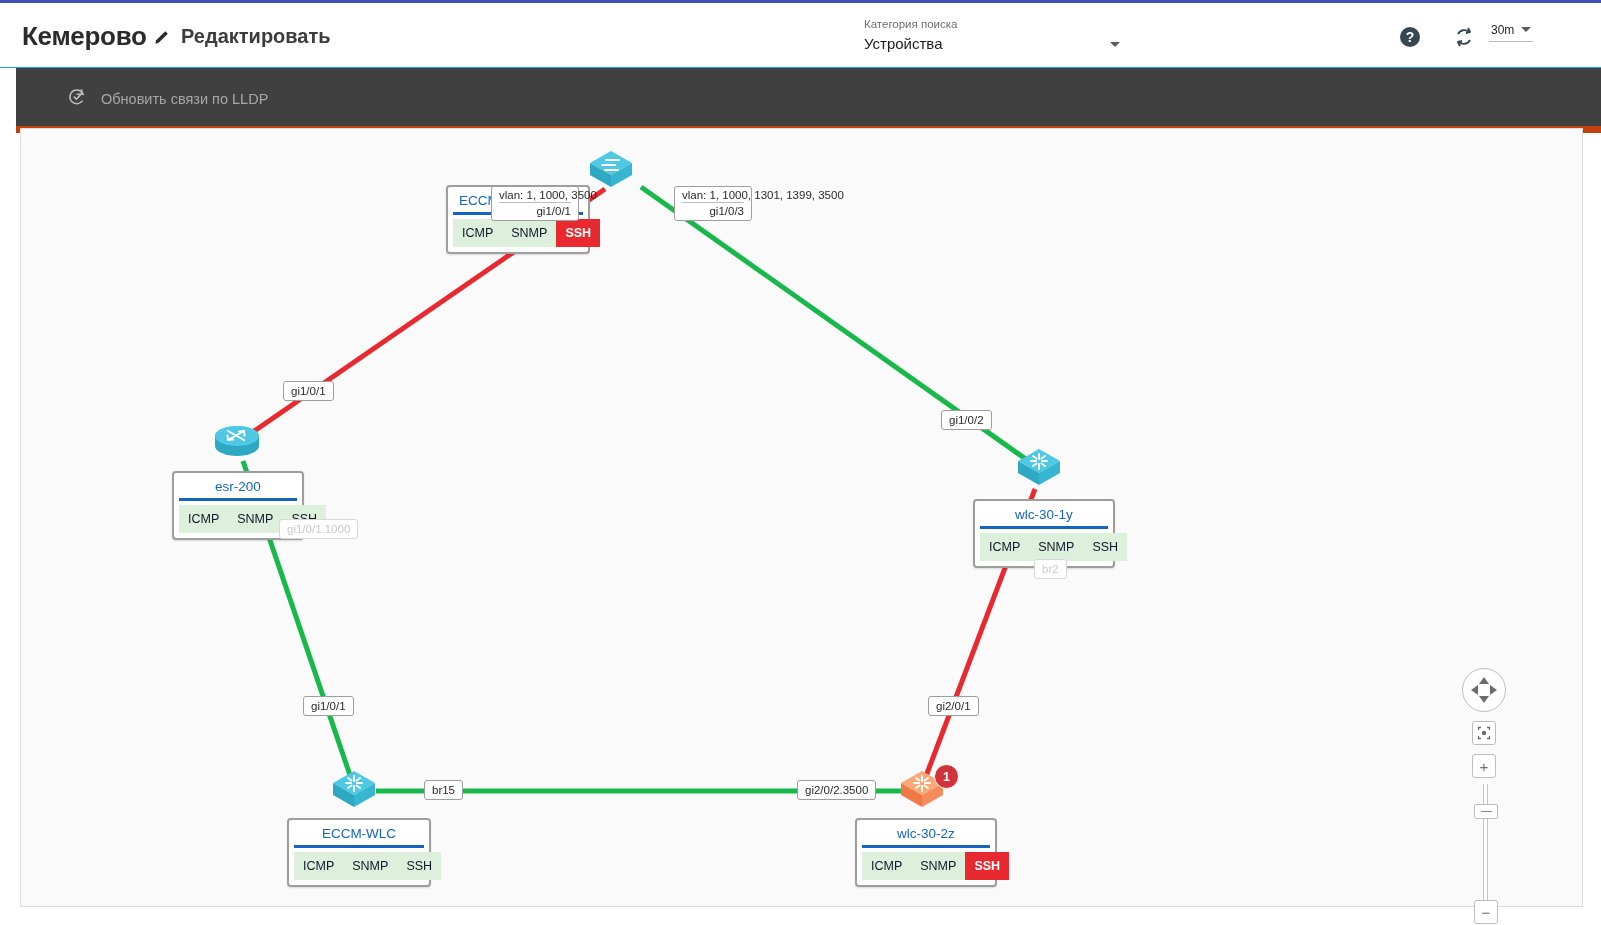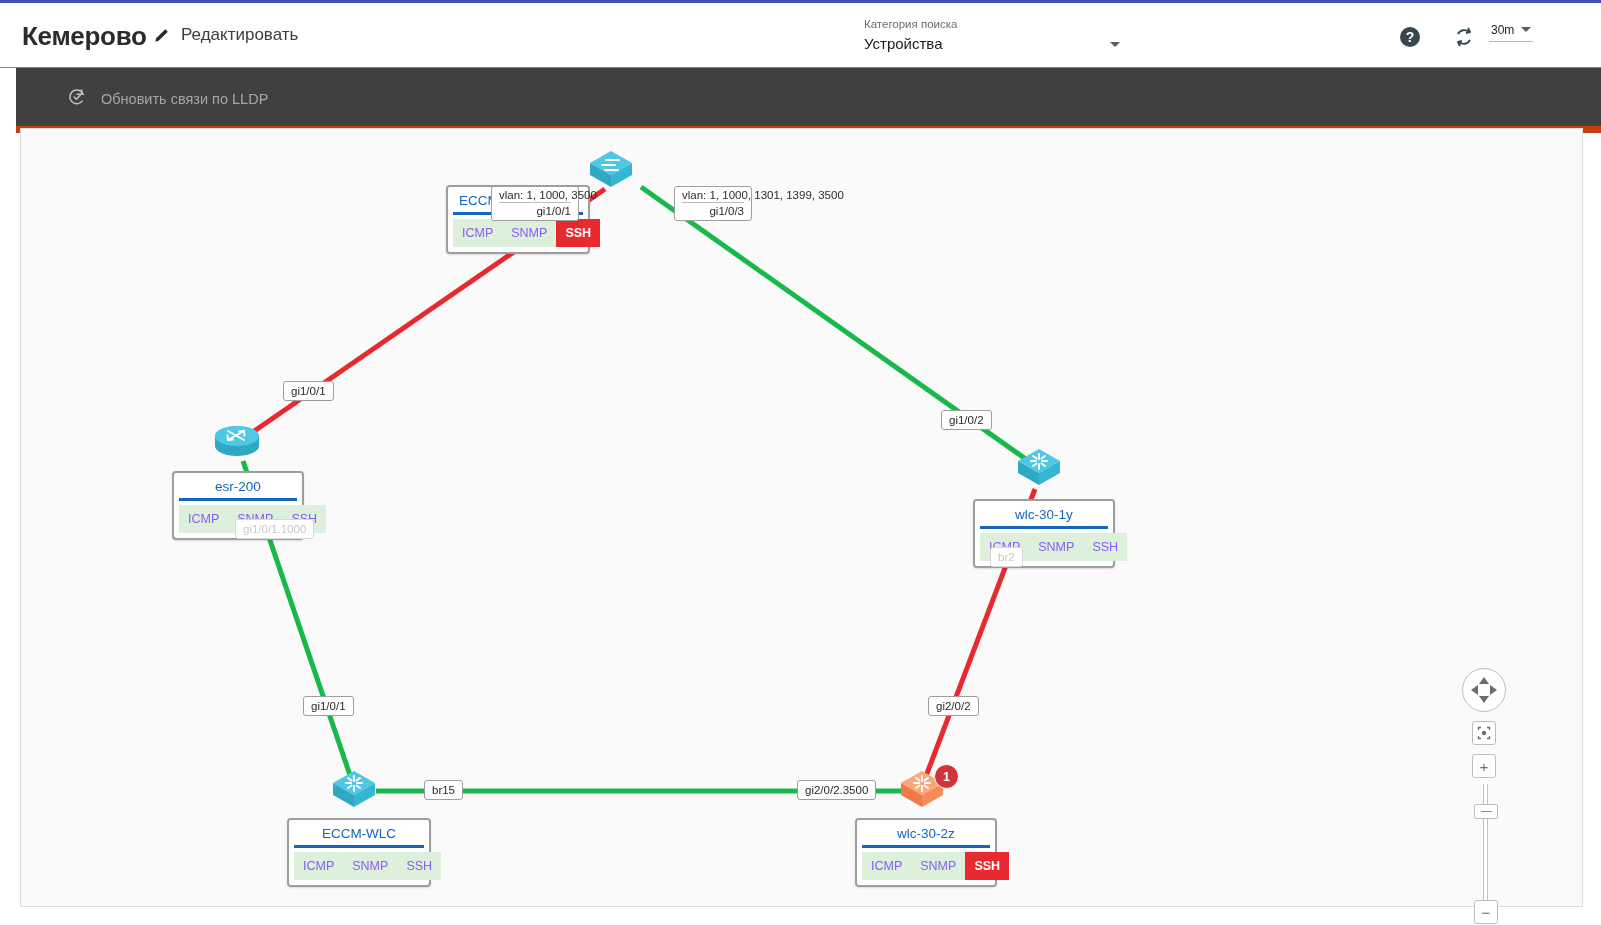--- a/index.html
+++ b/index.html
@@ -17,21 +17,21 @@
     position:absolute;left:0;top:3px;width:1601px;height:64px;
     background:#fff;
     border-bottom:1px solid #0ea5e9;
   }
   .brand{
     position:absolute;left:22px;top:18px;
     font-size:26px;font-weight:bold;color:#2b2b2b;letter-spacing:-0.3px;
   }
   .edit-wrap{position:absolute;left:152px;top:22px;display:flex;align-items:center;gap:9px;cursor:pointer;}
   .pencil{width:20px;height:20px;display:block;}
-  .edit-label{font-size:17px;color:#3c3c3c;}
+  .edit-label{font-size:20px;color:#3c3c3c;font-weight:bold;}
 
   .searchcat{position:absolute;left:864px;top:14px;width:256px;}
   .searchcat .caption{font-size:11.5px;color:#6d6d6d;line-height:14px;}
   .searchcat .selrow{
     display:flex;align-items:flex-end;justify-content:space-between;
     border-bottom:1px solid #b9b9b9;padding-bottom:16px;margin-top:4px;
   }
   .searchcat .selval{font-size:15px;color:#1c1c1c;}
   .caret{width:0;height:0;border-left:5px solid transparent;border-right:5px solid transparent;border-top:5px solid #5c5c5c;margin-bottom:5px;}
 
@@ -76,33 +76,33 @@
   .card{
     position:absolute;background:#fff;border:2px solid #9e9e9e;border-radius:4px;
     box-shadow:0 1px 2px rgba(0,0,0,.13);padding:4px 5px 5px 5px;
   }
   .card .title{
     text-align:center;color:#1565c0;font-size:13.5px;
     padding:2px 4px 4px 4px;border-bottom:3px solid #1565c0;
   }
   .card .svcs{display:flex;margin-top:4px;}
   .card .svc{
-    flex:1;text-align:center;font-size:12.5px;color:#8b5cf6;
+    flex:1;text-align:center;font-size:12.5px;color:#0f172a;
     background:#ddf0dc;padding:7px 9px;white-space:nowrap;
   }
   .card .svc.bad{background:#e8292f;color:#fff;font-weight:bold;}
 
   
   .llabel{
     position:absolute;background:#fff;border:1.5px solid #9e9e9e;border-radius:3px;
     font-size:11.5px;color:#2a2a2a;padding:3px 7px;white-space:nowrap;text-align:center;
   }
   .llabel.two{padding:2px 7px 3px 7px;text-align:right;}
   .llabel.two .v{border-bottom:1px solid #bdbdbd;padding-bottom:1px;margin-bottom:2px;text-align:left;}
-  .llabel.faded{color:#c9c9c9;border-color:#d8d8d8;}
+  .llabel.faded{color:#c9c9c9;border-color:#d8d8d8;margin-left:44px;}
 
   
   .mapctl{position:absolute;left:1462px;top:668px;width:44px;}
   .dpad{
     width:42px;height:42px;border-radius:50%;border:1px solid #bdbdbd;background:#fff;
     position:relative;cursor:pointer;
   }
   .tri{position:absolute;width:0;height:0;}
   .tri.up{left:16px;top:8px;border-left:5px solid transparent;border-right:5px solid transparent;border-bottom:7px solid #6d6d6d;}
   .tri.down{left:16px;bottom:8px;border-left:5px solid transparent;border-right:5px solid transparent;border-top:7px solid #6d6d6d;}
@@ -276,21 +276,21 @@
     </svg>
   </span>
   <div class="card" style="left:952px;top:370px;width:128px;">
     <div class="title">wlc-30-1y</div>
     <div class="svcs">
       <div class="svc">ICMP</div>
       <div class="svc">SNMP</div>
       <div class="svc">SSH</div>
     </div>
   </div>
-  <div class="llabel faded" style="left:969px;top:418px;">
+  <div class="llabel faded" style="left:969px;top:430px;">
     <span>br2</span>
   </div>
 
   <span class="nodeicon" style="left:307px;top:638px;">
     <svg width="52" height="44" viewBox="0 0 52 44">
       <path d="M5 16 L26 4 L47 16 L26 28 Z" fill="#4fc9e3"></path>
       <path d="M5 16 L26 28 L26 40 L5 28 Z" fill="#2fa8c4"></path>
       <path d="M47 16 L26 28 L26 40 L47 28 Z" fill="#36b6d1"></path>
       <g stroke="#ffffff" stroke-width="2" stroke-linecap="round">
         <path d="M26 9 v5"></path>
@@ -343,21 +343,21 @@
   <div class="llabel" style="left:262px;top:252px;">
     <span>gi1/0/1</span>
   </div>
   <div class="llabel" style="left:920px;top:281px;">
     <span>gi1/0/2</span>
   </div>
   <div class="llabel" style="left:282px;top:567px;">
     <span>gi1/0/1</span>
   </div>
   <div class="llabel" style="left:907px;top:567px;">
-    <span>gi2/0/2</span>
+    <span>gi2/0/1</span>
   </div>
   <div class="llabel" style="left:403px;top:651px;">
     <span>br15</span>
   </div>
   <div class="llabel" style="left:776px;top:651px;">
     <span>gi2/0/2.3500</span>
   </div>
 
 </div>
 

